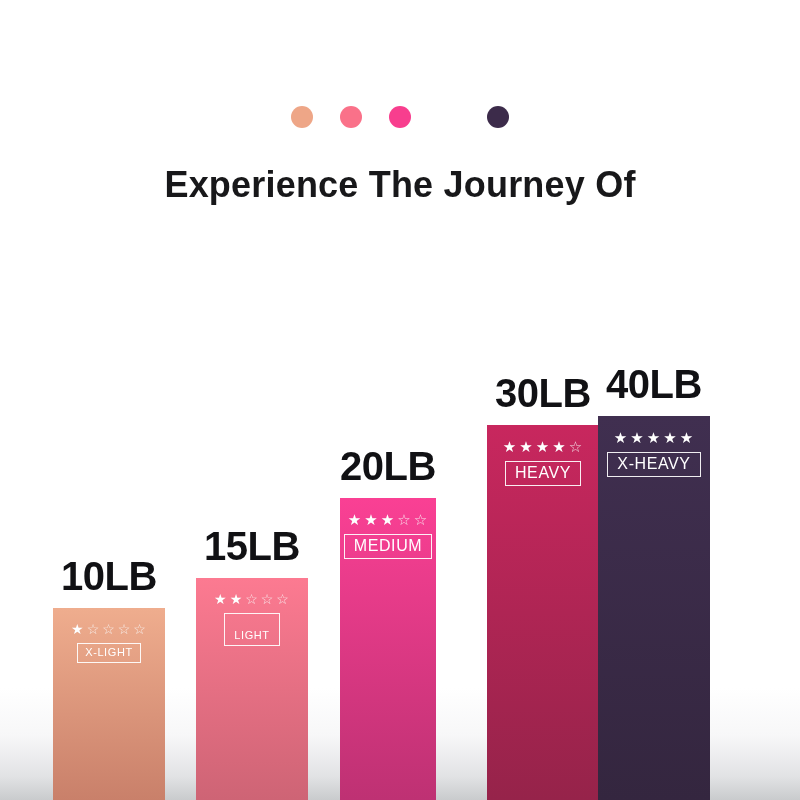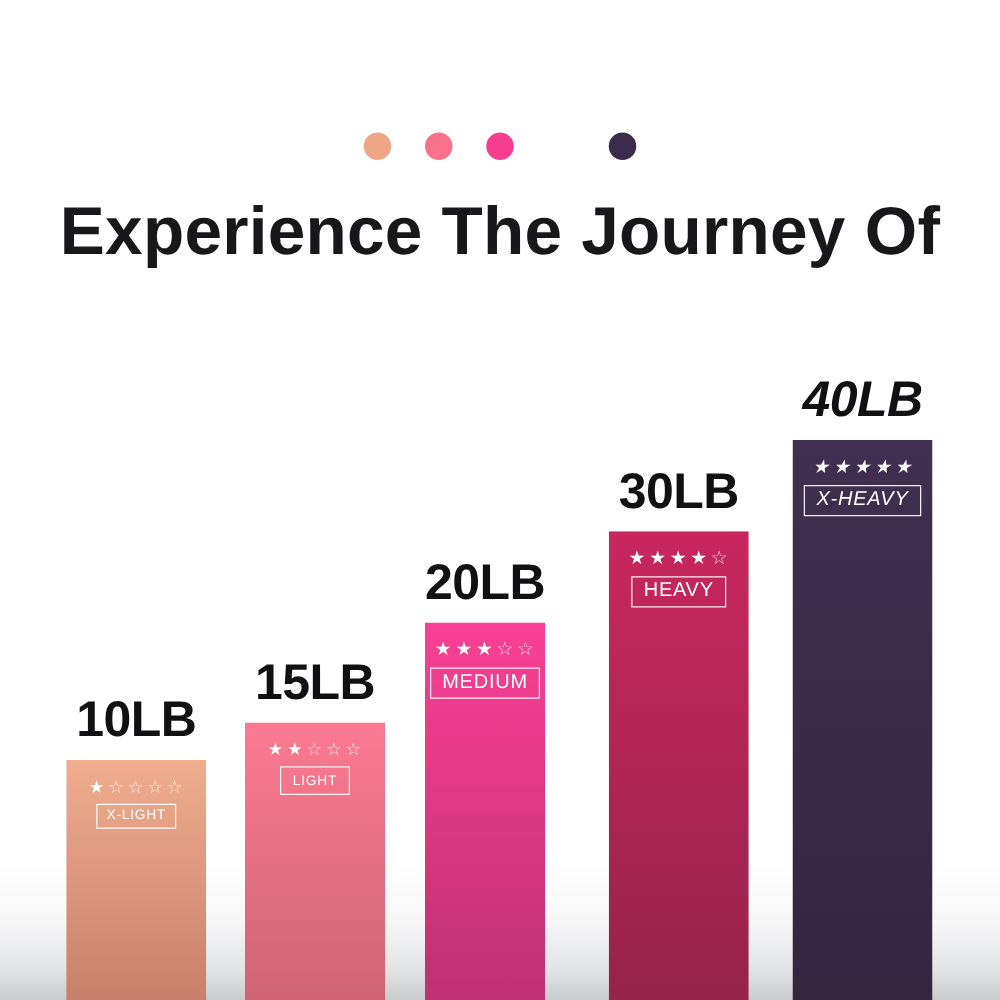--- a/index.html
+++ b/index.html
@@ -51,21 +51,21 @@
 
   
   .headline {
     position: absolute;
     top: 150px;
     left: 0;
     width: 800px;
     text-align: center;
     color: #18181a;
     font-weight: 700;
-    font-size: 54px;
+    font-size: 36px;
     line-height: 70px;
     letter-spacing: 0.2px;
   }
   .headline .ln { display: block; white-space: nowrap; }
 
   
   .chart {
     position: absolute;
     left: 0;
     top: 0;
@@ -135,21 +135,21 @@
     letter-spacing: 0.6px;
     padding: 3px 9px 4px 9px;
     white-space: nowrap;
     line-height: 1;
   }
 
   
   .bar-group[data-idx="0"] .stars { font-size: 14px; }
   .bar-group[data-idx="0"] .level-badge { font-size: 11px; padding: 3px 7px 4px 7px; }
   .bar-group[data-idx="1"] .stars { font-size: 14px; }
-  .bar-group[data-idx="1"] .level-badge { font-size: 11px; padding: 6px 9px 4px 9px; }
+  .bar-group[data-idx="1"] .level-badge { font-size: 11px; padding: 16px 9px 4px 9px; }
 </style>
 </head>
 <body>
 
 <div class="poster">
 
   <div class="dot-row">
       <span class="dot" style="background: rgb(238, 166, 135);"></span>
       <span class="dot" style="background: rgb(250, 113, 137);"></span>
       <span class="dot" style="background: rgb(248, 62, 142);"></span>
@@ -219,21 +219,21 @@
               <span class="star">★</span>
               <span class="star">★</span>
               <span class="star">★</span>
               <span class="star">★</span>
               <span class="star empty">☆</span>
             </div>
             <div class="level-badge">HEAVY</div>
           </div>
         </div>
       </div>
-      <div class="bar-group" data-idx="4" style="left: 634px; width: 112px; height: 448px; font-style: italic;">
+      <div class="bar-group" data-idx="4" style="left: 598px; width: 112px; height: 384px;">
         <div class="bar-value">40LB</div>
         <div class="bar">
           <div class="bar-inner" style="background: linear-gradient(rgb(64, 47, 80) 0%, rgb(52, 38, 63) 100%);"></div>
           <div class="bar-content">
             <div class="stars">
               <span class="star">★</span>
               <span class="star">★</span>
               <span class="star">★</span>
               <span class="star">★</span>
               <span class="star">★</span>

